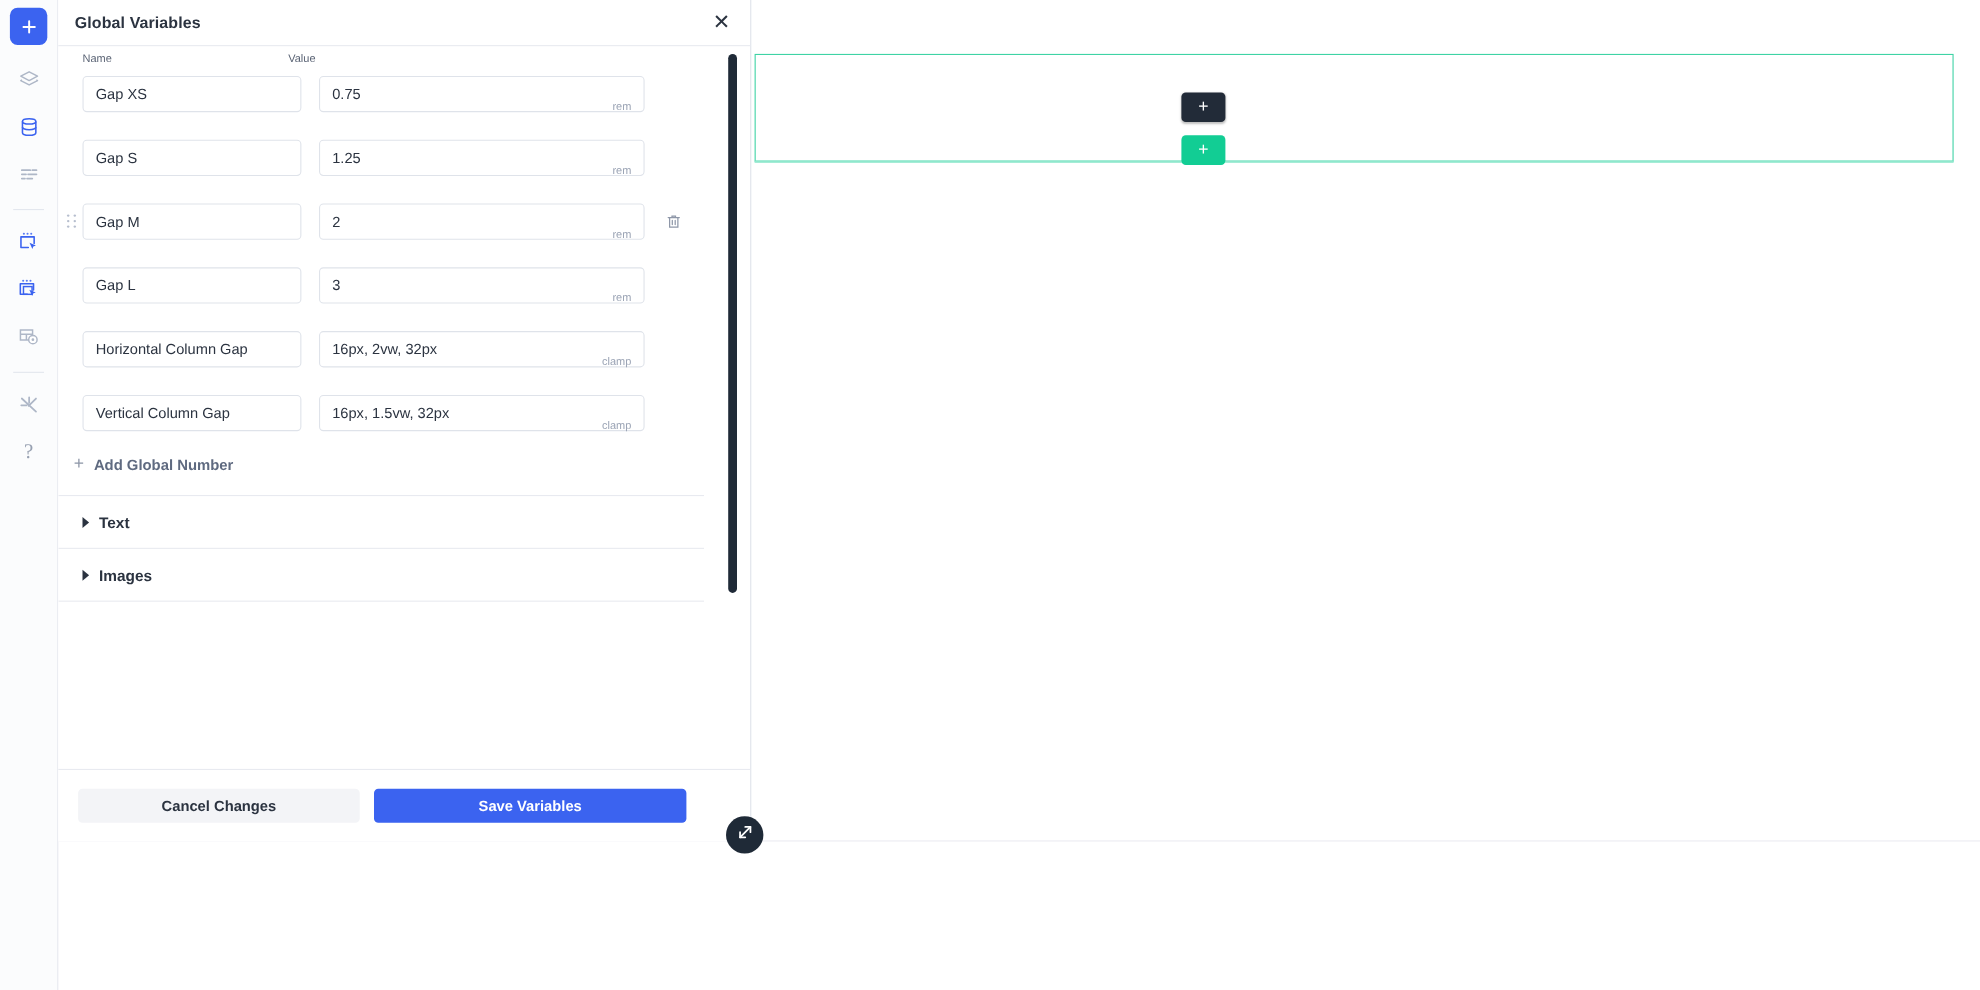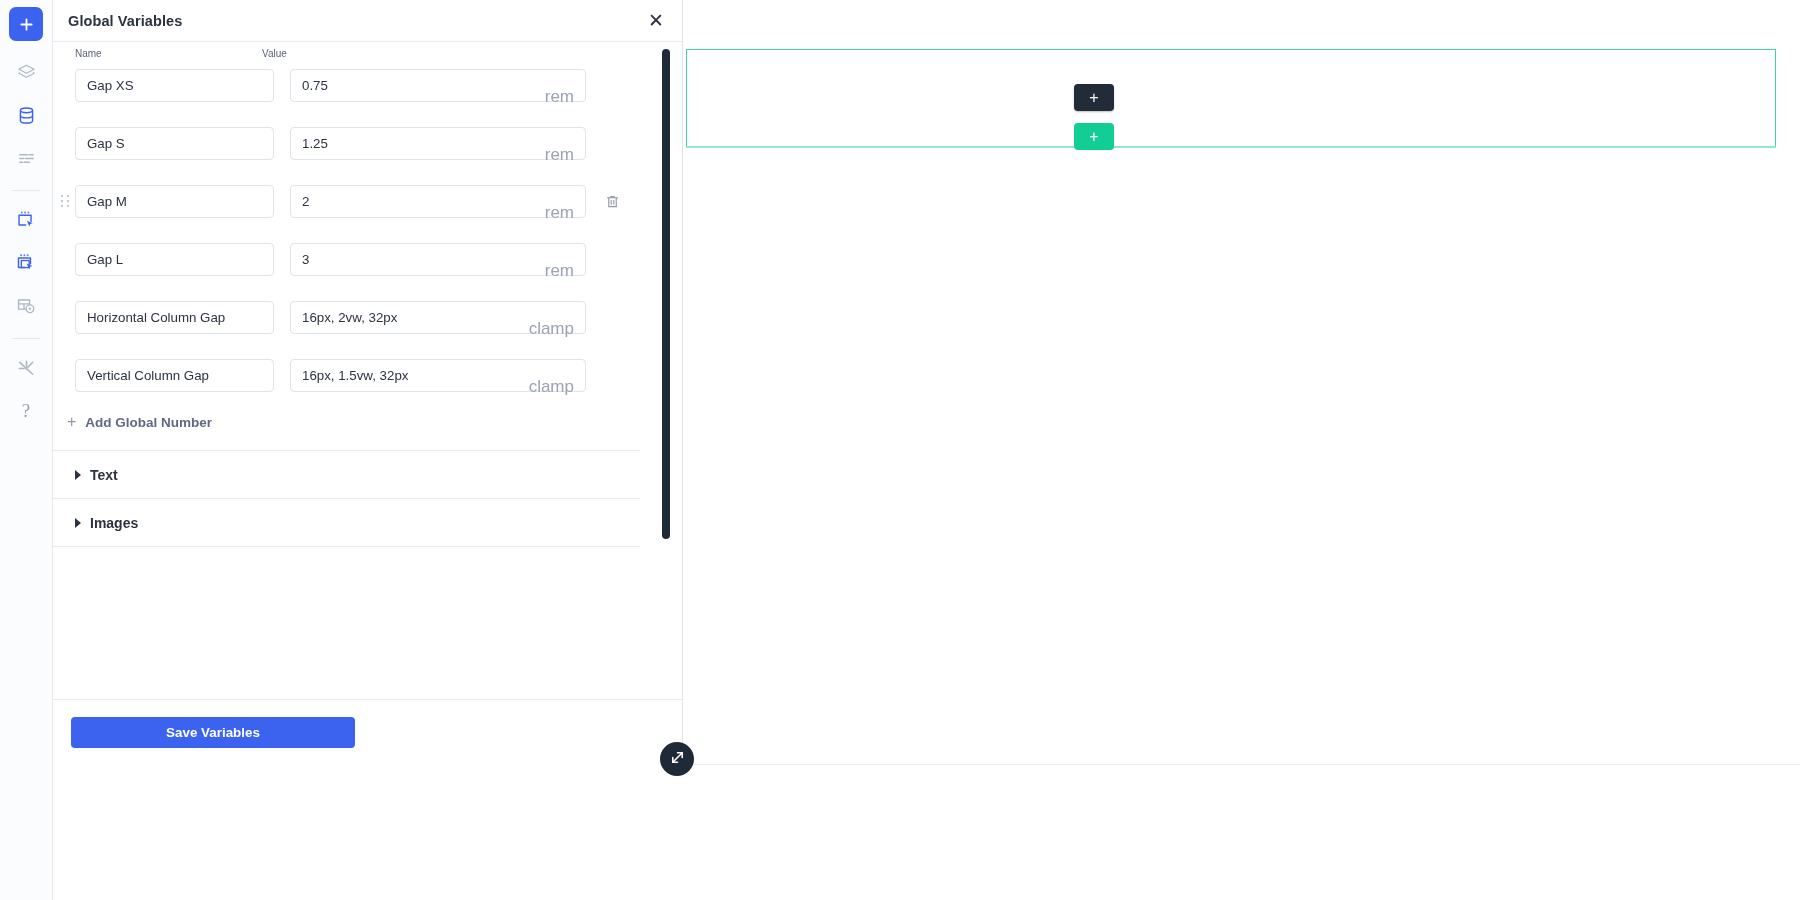--- a/index.html
+++ b/index.html
@@ -133,21 +133,21 @@
     font-size: 13.3px; color: #2b3340; font-weight: 400;
     white-space: nowrap; overflow: hidden;
   }
   .value-field {
     margin-left: 16px; width: 296px; height: 33px;
     border: 1px solid #dfe3ea; border-radius: 4px; background: #ffffff;
     display: flex; align-items: center; justify-content: space-between;
     padding: 0 11px;
     font-size: 13.3px; color: #2b3340;
   }
-  .value-unit { color: #9aa3b4; font-size: 17px; margin-top: 24px; }
+  .value-unit { color: #9aa3b4; font-size: 10px; margin-top: 24px; }
   .row-delete {
     margin-left: 17px; width: 18px; height: 18px;
     display: none; align-items: center; justify-content: center;
   }
 
   .add-link {
     display: flex; align-items: center; gap: 9px;
     padding: 3px 0 20px 14px;
     font-size: 13.5px; color: #5f6a80; font-weight: 700;
   }
@@ -404,20 +404,21 @@
         </div>
 
       </div>
 
       <div id="scrollbar-track">
         <div id="scrollbar-thumb"></div>
       </div>
     </div>
 
     <div id="panel-footer">
+      <div class="btn" id="cancel-btn">Cancel Changes</div>
       <div class="btn" id="save-btn">Save Variables</div>
     </div>
   </div>
 
   <div id="resize-handle">
     <span>
       <svg width="17" height="17" viewBox="0 0 18 18" fill="none">
         <path d="M4 14 14 4" stroke="#ffffff" stroke-width="1.7" stroke-linecap="round"></path>
         <path d="M4 9v5h5M14 9V4H9" stroke="#ffffff" stroke-width="1.7" stroke-linecap="round" stroke-linejoin="round"></path>
       </svg>

